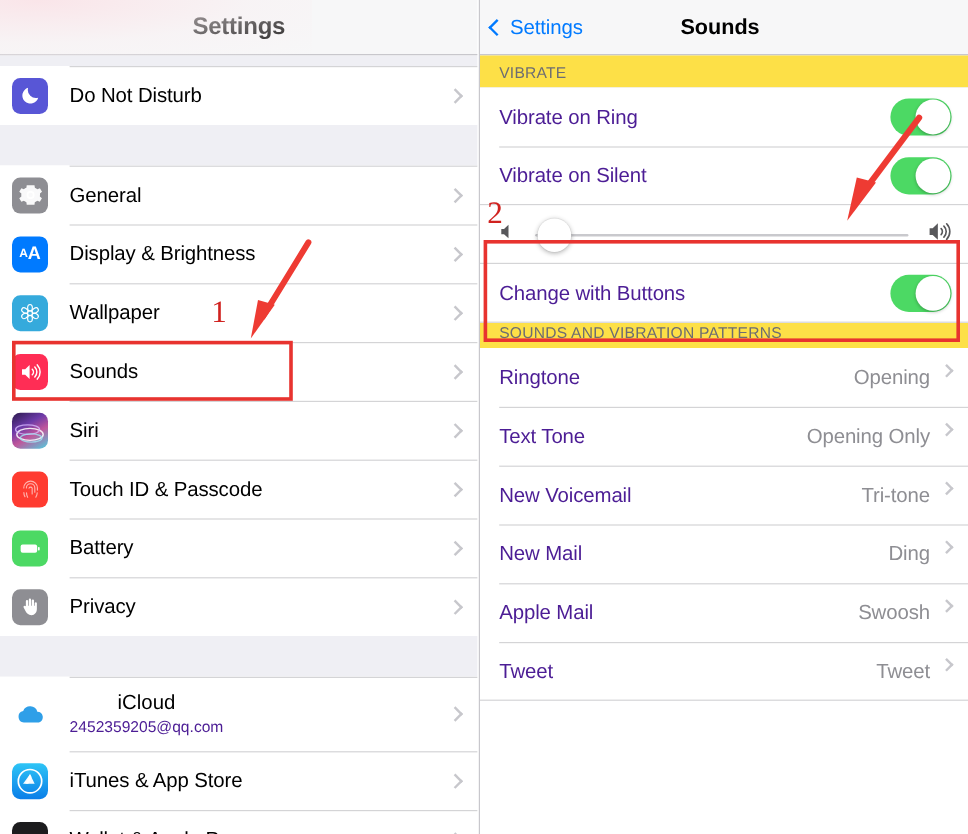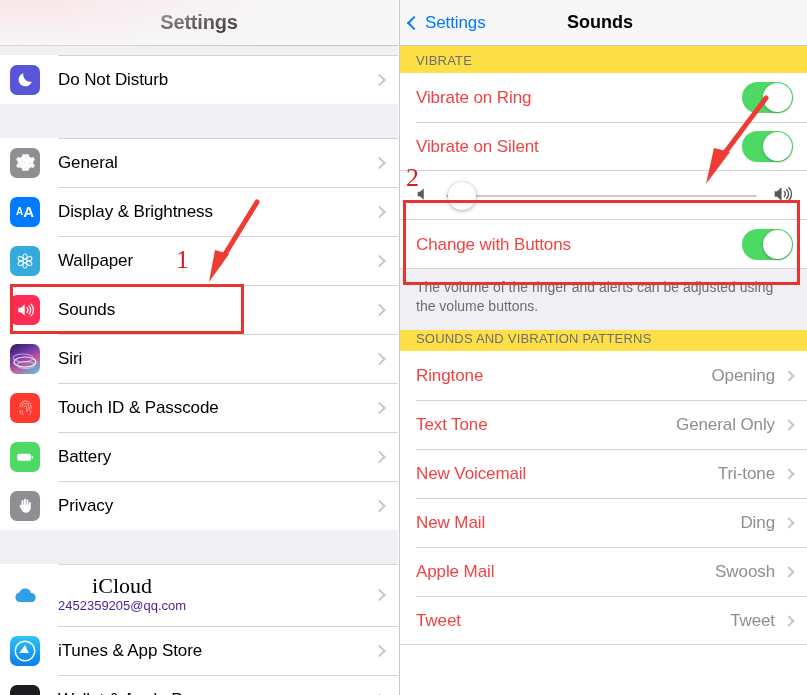--- a/index.html
+++ b/index.html
@@ -47,21 +47,21 @@
     width: 30px; height: 30px; border-radius: 7px; flex: 0 0 30px;
     display: flex; align-items: center; justify-content: center;
     position: relative; overflow: hidden;
   }
   .row-label {
     margin-left: 18px; font-size: 17px; color: #000; letter-spacing: -0.1px;
   }
   .row-sub {
     margin-left: 18px; display:flex; flex-direction: column; justify-content:center;
   }
-  .row-sub .main { font-size: 22px; color:#000; line-height: 20px; font-family: Liberation Serif, serif; }
+  .row-sub .main { font-size: 17px; color:#000; line-height: 20px; }
   .row-sub .sub { font-size: 13px; color:#4c1d95; line-height: 17px; margin-top:1px;}
   .chev {
     position: absolute; right: 14px; top: 50%; transform: translateY(-50%);
     width: 9px; height: 9px; border-right: 2px solid #c7c7cc; border-top: 2px solid #c7c7cc;
     transform: translateY(-50%) rotate(45deg);
   }
 
   
   #right-pane {
     position: absolute; left: 399px; top: 0; width: 408px; height: 695px;
@@ -93,22 +93,22 @@
   }
   .r-block::before { top: 0; }
   .r-block::after { bottom: 0; }
   .r-row {
     position: relative; display:flex; align-items:center; justify-content: space-between;
     height: 49px; padding: 0 14px 0 16px; background:#fff;
   }
   .r-row + .r-row::before {
     content:""; position:absolute; left: 16px; right: 0; top:0; height:1px; background:#d4d4d6;
   }
-  .r-label { font-size: 17px; color: #ef4444; letter-spacing: -0.1px; }
-  .r-right { display:flex; align-items:center; }
+  .r-label { font-size: 17px; color: #4c1d95; letter-spacing: -0.1px; }
+  .r-right { display:flex; align-items:flex-start; }
   .r-value { font-size: 17px; color: #8e8e93; margin-right: 10px; letter-spacing: -0.1px; }
   .r-chev {
     width: 8px; height: 8px; border-right: 2px solid #c7c7cc; border-top: 2px solid #c7c7cc;
     transform: rotate(45deg);
   }
   .toggle {
     width: 51px; height: 31px; border-radius: 16px; background: #4cd964;
     position: relative; flex: 0 0 51px; cursor: pointer;
   }
   .toggle .knob {
@@ -362,36 +362,35 @@
 
     <div class="r-block">
       <div class="r-row">
         <span class="r-label">Change with Buttons</span>
         <div class="toggle">
             <span class="knob"></span>
           </div>
       </div>
     </div>
 
-    <div class="footnote">The volume of the ringer and alerts can be adjusted using the volume buttons.</div>
 
     <div class="sec-header" style="padding-top:1px">SOUNDS AND VIBRATION PATTERNS</div>
 
     <div class="r-block">
       <div class="r-row">
         <span class="r-label">Ringtone</span>
         <span class="r-right">
           <span class="r-value">Opening</span>
           <span class="r-chev"></span>
         </span>
       </div>
       <div class="r-row">
         <span class="r-label">Text Tone</span>
         <span class="r-right">
-          <span class="r-value">General Only</span>
+          <span class="r-value">Opening Only</span>
           <span class="r-chev"></span>
         </span>
       </div>
       <div class="r-row">
         <span class="r-label">New Voicemail</span>
         <span class="r-right">
           <span class="r-value">Tri-tone</span>
           <span class="r-chev"></span>
         </span>
       </div>

